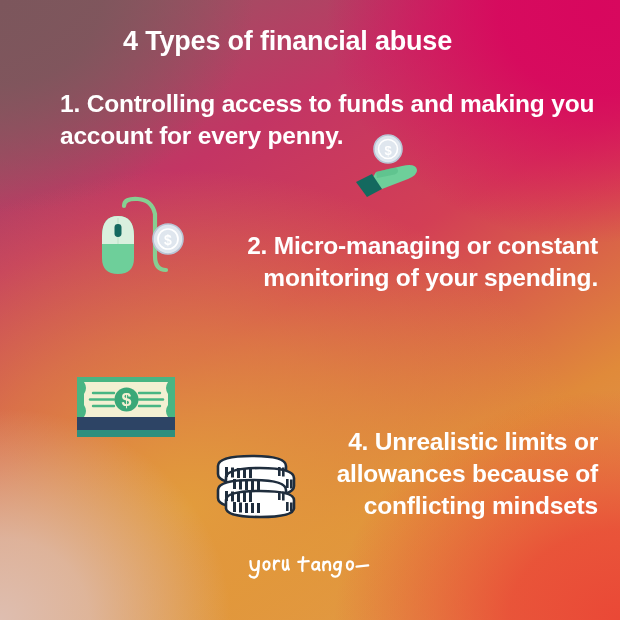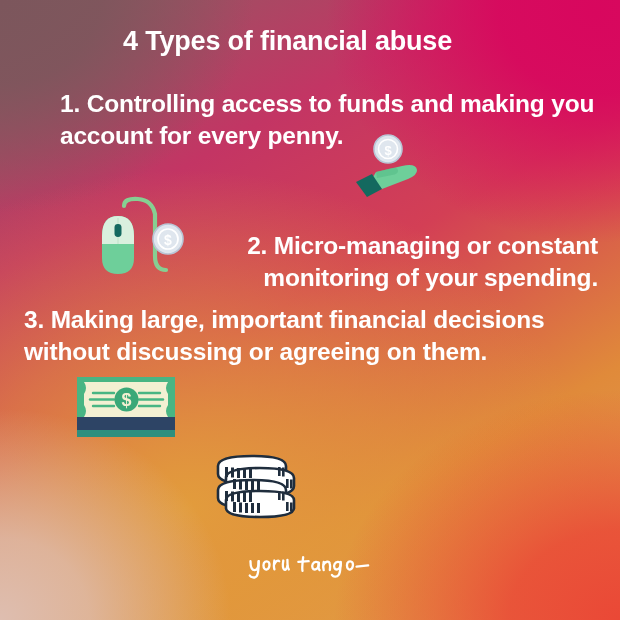--- a/index.html
+++ b/index.html
@@ -122,21 +122,20 @@
       <line x1="18" y1="24" x2="18" y2="50" stroke="#c6e6cd" stroke-width="1.4"></line>
       <rect x="14.5" y="30" width="7" height="13" rx="3.4" fill="#14695f"></rect>
       <circle cx="68" cy="45" r="15" fill="#dfe6ee" stroke="#b9c6d6" stroke-width="1.6"></circle>
       <circle cx="68" cy="45" r="10" fill="none" stroke="#ffffff" stroke-width="1.7"></circle>
       <text x="68" y="51" font-family="'Liberation Sans',sans-serif" font-size="14" font-weight="bold" fill="#ffffff" text-anchor="middle">$</text>
     </svg>
   </div>
 
   <div class="txt" id="item2">2. Micro-managing or constant monitoring of your spending.</div>
 
-  <div class="txt" id="item3">3. Making large, important financial decisions without discussing or agreeing on them.</div>
 
   <div class="icon-wrap" id="icon-note">
     <svg viewBox="0 0 102 62" width="102" height="62" aria-hidden="true">
       <rect x="1" y="46" width="98" height="8" fill="#2d4465"></rect>
       <rect x="1" y="54" width="98" height="7" fill="#2e8f7e"></rect>
       <rect x="1" y="40" width="98" height="7" fill="#2d4465"></rect>
       <rect x="1" y="1" width="98" height="40" fill="#48b583"></rect>
       <path d="M8 6 L92 6 Q88 12 92 18 L92 29 Q88 35 92 41 L8 41 Q12 35 8 29 L8 18 Q12 12 8 6 Z" fill="#f3f0d2"></path>
       <g stroke="#48b583" stroke-width="2.4" stroke-linecap="round">
         <line x1="17" y1="17" x2="38" y2="17"></line>
@@ -185,20 +184,21 @@
         <rect x="74" y="31" width="2.6" height="9"></rect>
           <rect x="78" y="31.5" width="2.6" height="9"></rect>
         <rect x="66" y="43" width="2.6" height="9"></rect>
           <rect x="70" y="43.5" width="2.6" height="9"></rect>
         <rect x="74" y="54" width="2.6" height="9"></rect>
           <rect x="78" y="54.5" width="2.6" height="9"></rect>
       </g>
     </svg>
   </div>
 
+  <div class="txt" id="item4">4. Unrealistic limits or allowances because of conflicting mindsets</div>
 
   <div id="logo">
     <svg viewBox="0 0 190 40" width="130" height="28" aria-hidden="true">
       <g fill="none" stroke="#ffffff" stroke-width="3.4" stroke-linecap="round" stroke-linejoin="round">
         <path d="M8 13 C8 22 10 26 14 26 C18 26 20 21 20 13"></path>
         <path d="M20 13 C20 24 20 31 17 35 C14 38 9 37 7 34"></path>
         <path d="M27 19 C27 14 31 12 34 14 C37 16 36 24 32 25 C29 26 27 23 27 19 Z"></path>
         <path d="M43 12 C42 18 42 22 43 25"></path>
         <path d="M43 17 C45 13 48 11 50 13"></path>
         <path d="M56 12 C55 18 55 23 57 25 C59 27 61 24 62 20"></path>

